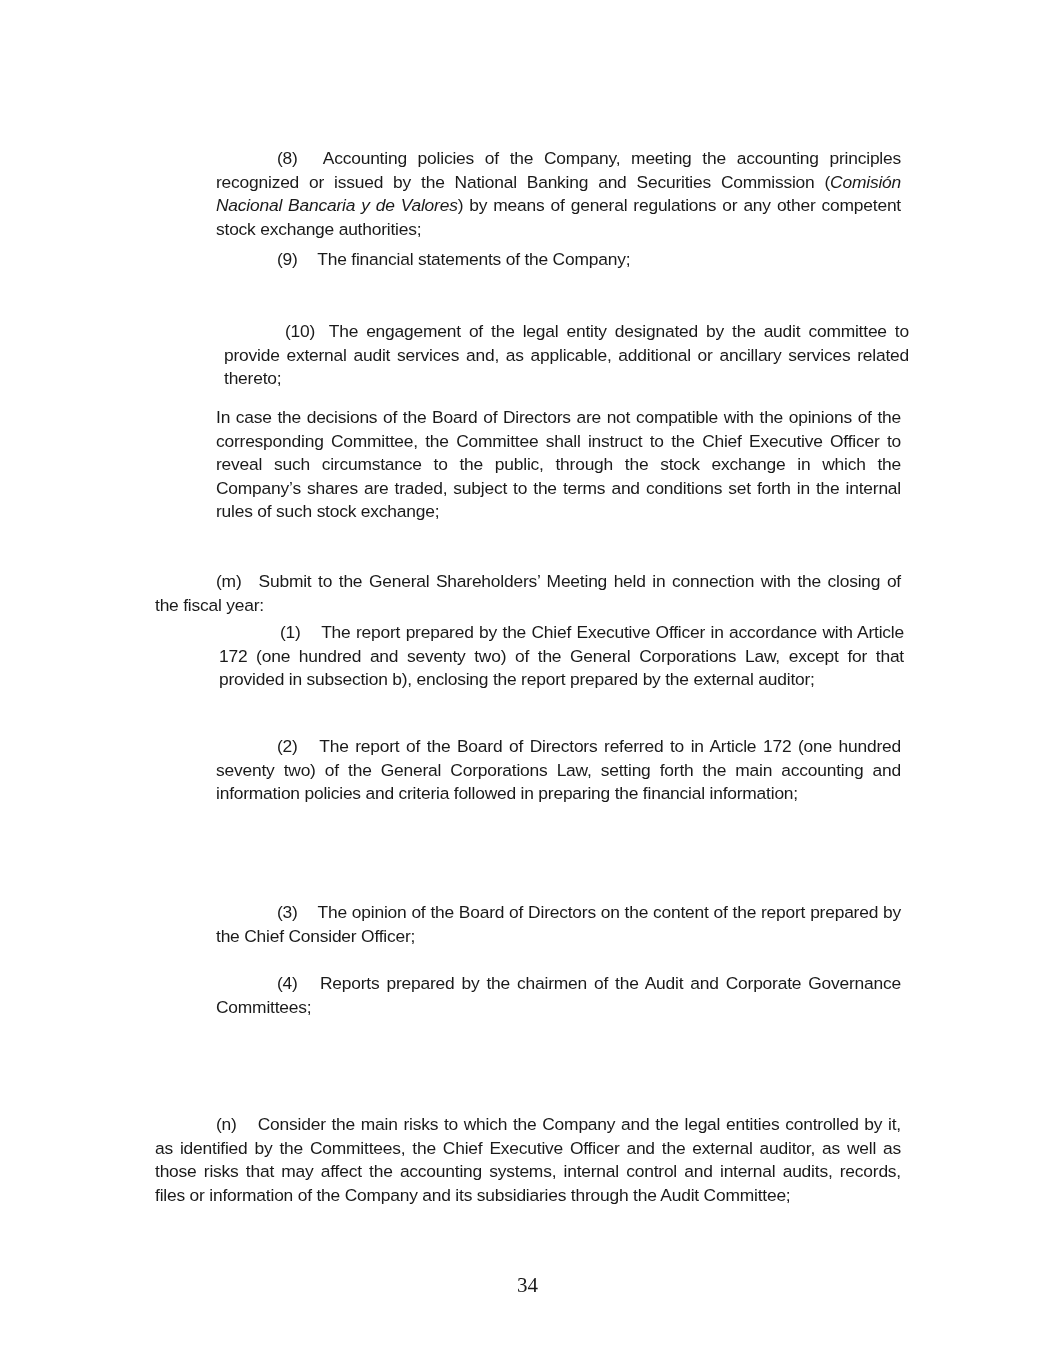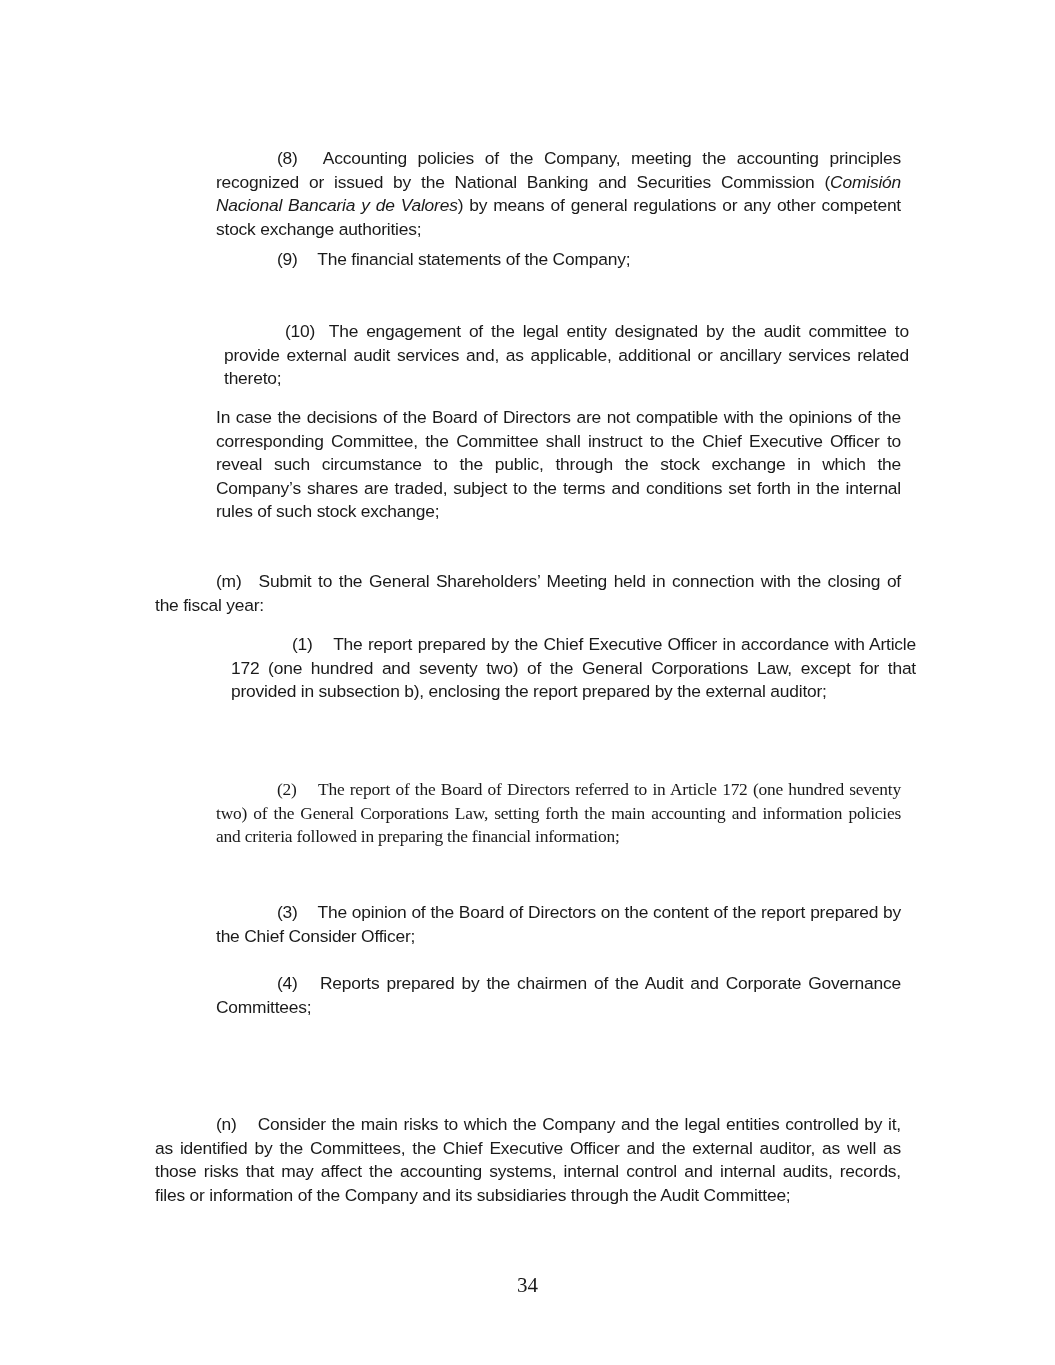--- a/index.html
+++ b/index.html
@@ -24,23 +24,23 @@
   <p class="para sub" style="top:147px;margin:0;"><span class="ind"></span><span class="num">(8)</span> <span>Accounting policies of the Company, meeting the accounting principles recognized or issued by the National Banking and Securities Commission (</span><em>Comisión Nacional Bancaria y de Valores</em><span>) by means of general regulations or any other competent stock exchange authorities;</span></p>
 
   <p class="para sub" style="top:248px;margin:0;"><span class="ind"></span><span class="num">(9)</span> <span>The financial statements of the Company;</span></p>
 
   <p class="para sub" style="top:312px;margin:8px;"><span class="ind"></span><span class="num">(10)</span> <span>The engagement of the legal entity designated by the audit committee to provide external audit services and, as applicable, additional or ancillary services related thereto;</span></p>
 
   <p class="para sub" style="top:406px;margin:0;"><span>In case the decisions of the Board of Directors are not compatible with the opinions of the corresponding Committee, the Committee shall instruct to the Chief Executive Officer to reveal such circumstance to the public, through the stock exchange in which the Company’s shares are traded, subject to the terms and conditions set forth in the internal rules of such stock exchange;</span></p>
 
   <p class="para main" style="top:570px;margin:0;"><span class="ind"></span><span class="num">(m)</span> <span>Submit to the General Shareholders’ Meeting held in connection with the closing of the fiscal year:</span></p>
 
-  <p class="para sub" style="top:618px;margin:15px;"><span class="ind"></span><span class="num">(1)</span> <span>The report prepared by the Chief Executive Officer in accordance with Article 172 (one hundred and seventy two) of the General Corporations Law, except for that provided in subsection b), enclosing the report prepared by the external auditor;</span></p>
+  <p class="para sub" style="top:618px;margin:3px;"><span class="ind"></span><span class="num">(1)</span> <span>The report prepared by the Chief Executive Officer in accordance with Article 172 (one hundred and seventy two) of the General Corporations Law, except for that provided in subsection b), enclosing the report prepared by the external auditor;</span></p>
 
-  <p class="para sub" style="top:778px;margin:0;font-family:Liberation Serif, serif;"><span class="ind"></span><span class="num">(2)</span> <span>The report of the Board of Directors referred to in Article 172 (one hundred seventy two) of the General Corporations Law, setting forth the main accounting and information policies and criteria followed in preparing the financial information;</span></p>
+  <p class="para sub" style="top:735px;margin:0;"><span class="ind"></span><span class="num">(2)</span> <span>The report of the Board of Directors referred to in Article 172 (one hundred seventy two) of the General Corporations Law, setting forth the main accounting and information policies and criteria followed in preparing the financial information;</span></p>
 
   <p class="para sub" style="top:901px;margin:0;"><span class="ind"></span><span class="num">(3)</span> <span>The opinion of the Board of Directors on the content of the report prepared by the Chief Consider Officer;</span></p>
 
   <p class="para sub" style="top:972px;margin:0;"><span class="ind"></span><span class="num">(4)</span> <span>Reports prepared by the chairmen of the Audit and Corporate Governance Committees;</span></p>
 
 
   <p class="para main" style="top:1113px;margin:0;"><span class="ind"></span><span class="num">(n)</span> <span>Consider the main risks to which the Company and the legal entities controlled by it, as identified by the Committees, the Chief Executive Officer and the external auditor, as well as those risks that may affect the accounting systems, internal control and internal audits, records, files or information of the Company and its subsidiaries through the Audit Committee;</span></p>
 
   <div class="pagenum">34</div>
 </div>

